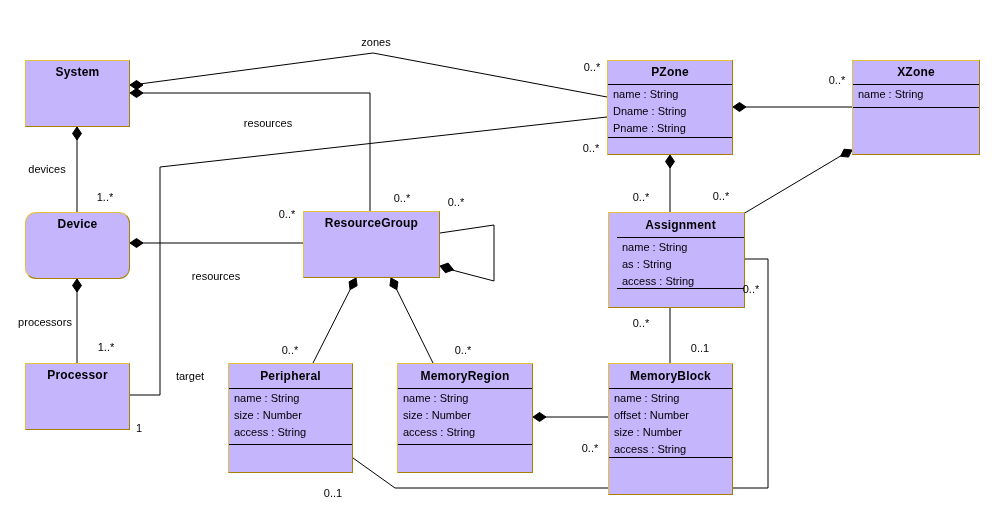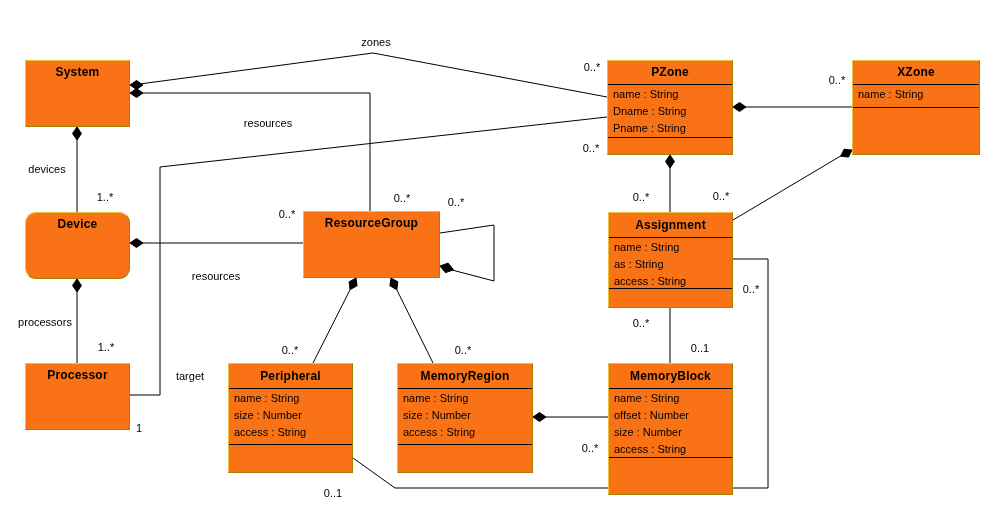--- a/index.html
+++ b/index.html
@@ -7,21 +7,21 @@
     position:relative; width:995px; height:516px; background:#ffffff;
     font-family:"Liberation Sans", sans-serif; color:#000;
     overflow:hidden;
   }
   svg.wires { position:absolute; left:0; top:0; width:995px; height:516px; }
   svg.wires path { fill:none; stroke:#000; stroke-width:1; }
   svg.wires polygon { fill:#000; stroke:#000; }
 
   .uml-class {
     position:absolute; box-sizing:border-box;
-    background:#f97316;
+    background:#c4b5fd;
     border:1px solid #a87f00;
     border-top-color:#e6c23a; border-left-color:#e6c23a;
     display:flex; flex-direction:column;
   }
   .uml-title {
     flex:0 0 auto; text-align:center; font-weight:bold; font-size:12px;
     line-height:23px; height:23px; white-space:nowrap; letter-spacing:0.2px;
   }
   .uml-attrs {
     flex:0 0 auto; box-sizing:border-box;
@@ -124,21 +124,21 @@
   </div>
 
   <div class="uml-class" style="left:852px; top:60px; width:128px; height:95px;">
     <div class="uml-title">XZone</div>
     <div class="uml-attrs" style="height:24px;">
       <div>name : String</div>
     </div>
     <div class="uml-empty"></div>
   </div>
 
-  <div class="uml-class" style="left:608px; top:212px; width:125px; height:96px;">
+  <div class="uml-class" style="left:608px; top:212px; width:137px; height:96px;padding-left:8px;">
     <div class="uml-title" style="height:24px;line-height:24px;">Assignment</div>
     <div class="uml-attrs" style="height:52px;">
       <div>name : String</div>
       <div>as : String</div>
       <div>access : String</div>
     </div>
     <div class="uml-empty"></div>
   </div>
 
   <div class="uml-class" style="left:608px; top:363px; width:125px; height:132px;">

